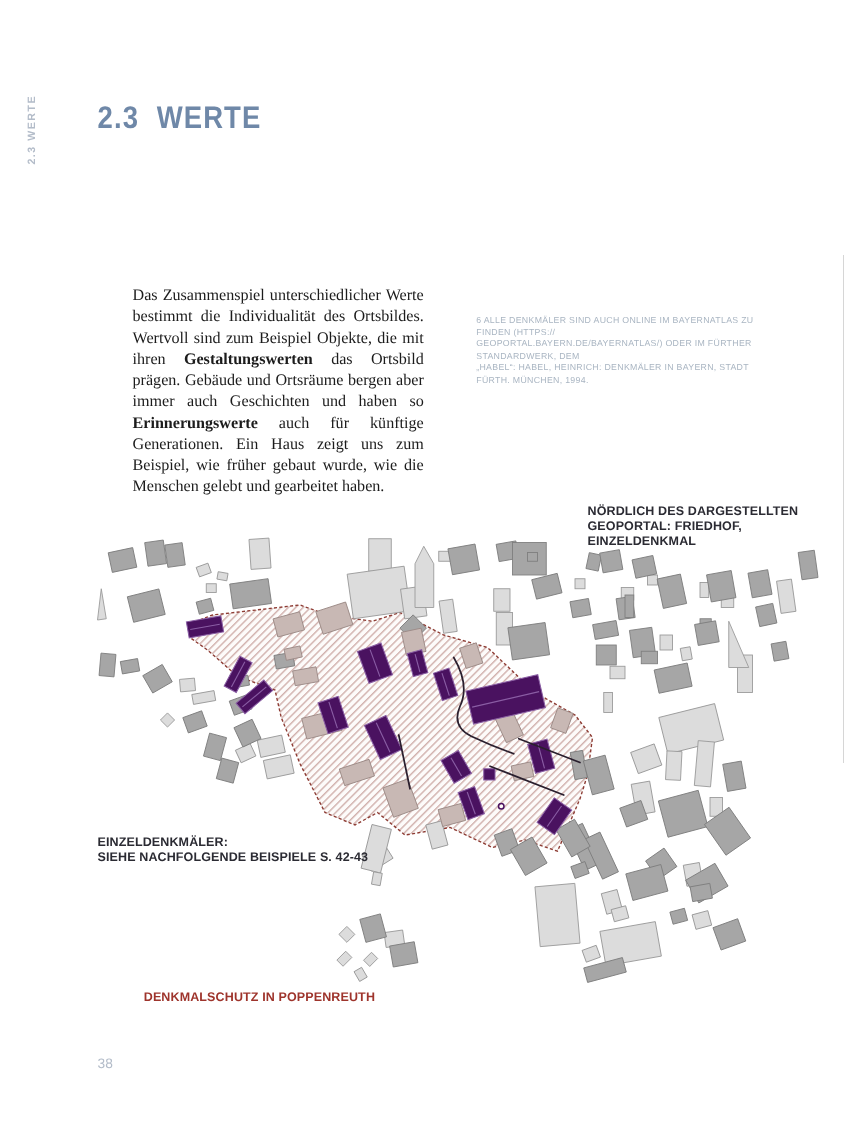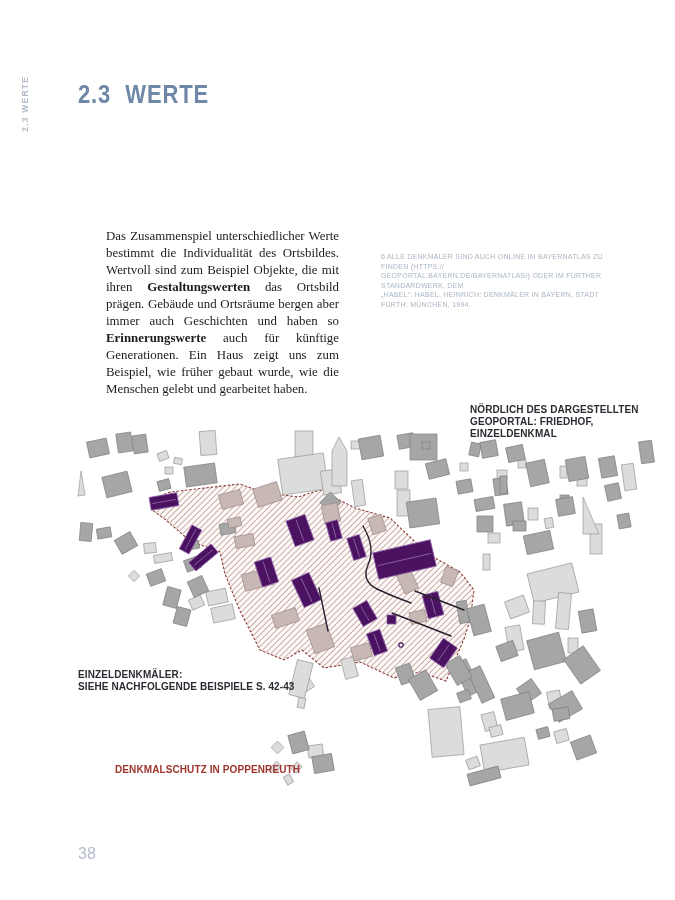--- a/index.html
+++ b/index.html
@@ -13,22 +13,22 @@
   .col{width:261px;font-family:"Liberation Serif",serif;font-size:12.9px;line-height:17px;
        text-align:justify;color:#1c1c1c;margin-left:28px;}
   .col sup{font-size:9px;line-height:0;}
   .footnote{margin-top:24px;font-family:"Liberation Sans",sans-serif;font-size:7px;line-height:9.5px;
             color:var(--c-footnote);letter-spacing:.25px;text-align:left;}
   .maplabel{position:absolute;font-size:10px;line-height:12px;font-weight:bold;
             color:var(--c-label);letter-spacing:.1px;}
   .lbl-north{left:470px;top:404px;}
   .lbl-monuments{left:78px;top:669px;}
   .lbl-ensemble{left:78px;top:709px;}
-  .lbl-caption{left:78px;top:764px;color:var(--c-caption);padding-left:37px;}
-  .pagenum{position:absolute;left:78px;top:845px;font-size:16px;color:var(--c-muted);}
+  .lbl-caption{left:78px;top:793px;color:var(--c-caption);padding-left:37px;}
+  .pagenum{position:absolute;left:78px;top:845px;font-size:11px;color:var(--c-muted);}
   #map-svg{position:absolute;left:70px;top:424px;width:585px;height:372px;}
   .b-light{fill:var(--c-bldg-light);stroke:var(--c-bldg-light-edge);stroke-width:.7;}
   .b-med{fill:var(--c-bldg-med);stroke:var(--c-bldg-med-edge);stroke-width:.7;}
   .b-beige{fill:var(--c-beige);stroke:var(--c-beige-edge);stroke-width:.7;}
   .b-mon{fill:var(--c-denkmal);stroke:var(--c-denkmal-edge);stroke-width:.8;}
   .street{fill:none;stroke:var(--c-street);stroke-width:1.4;stroke-linecap:round;}
 </style>
 </head>
 <body>
 

